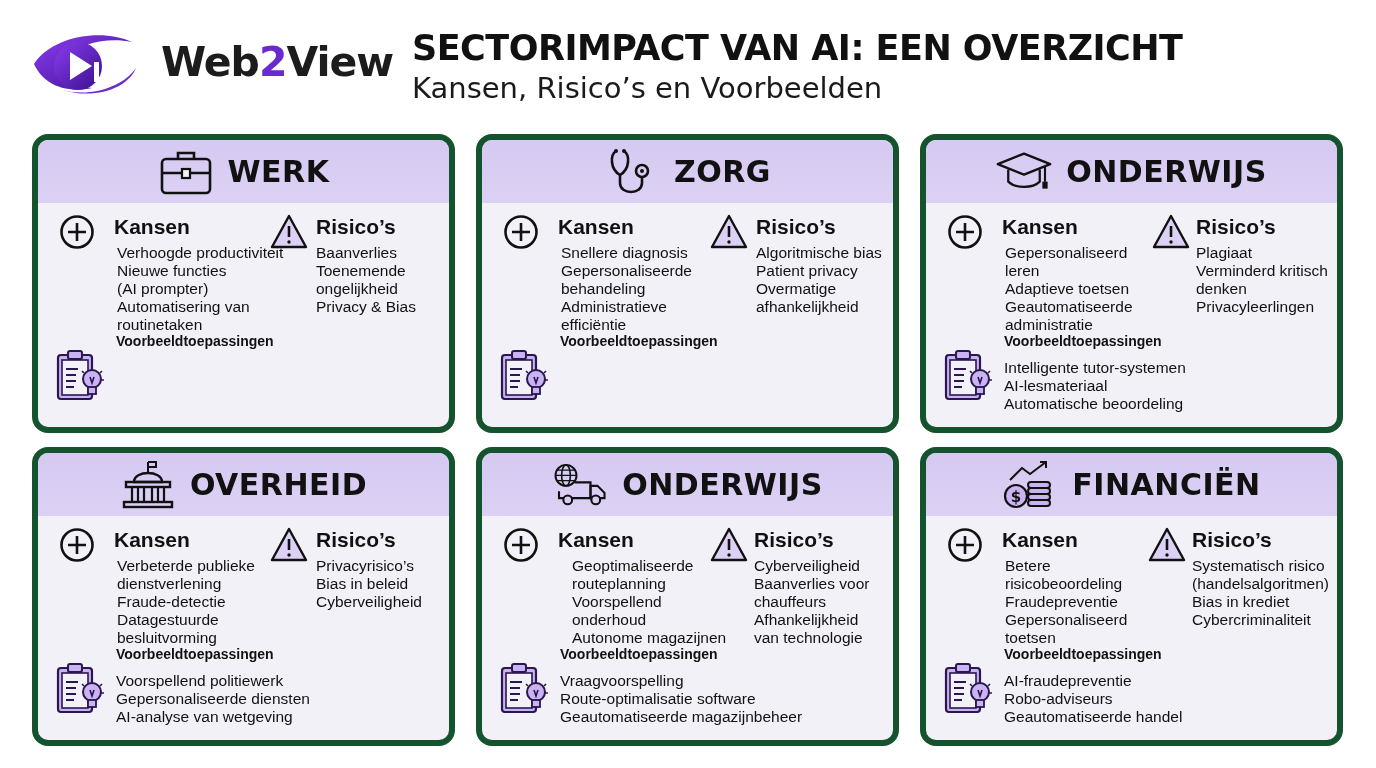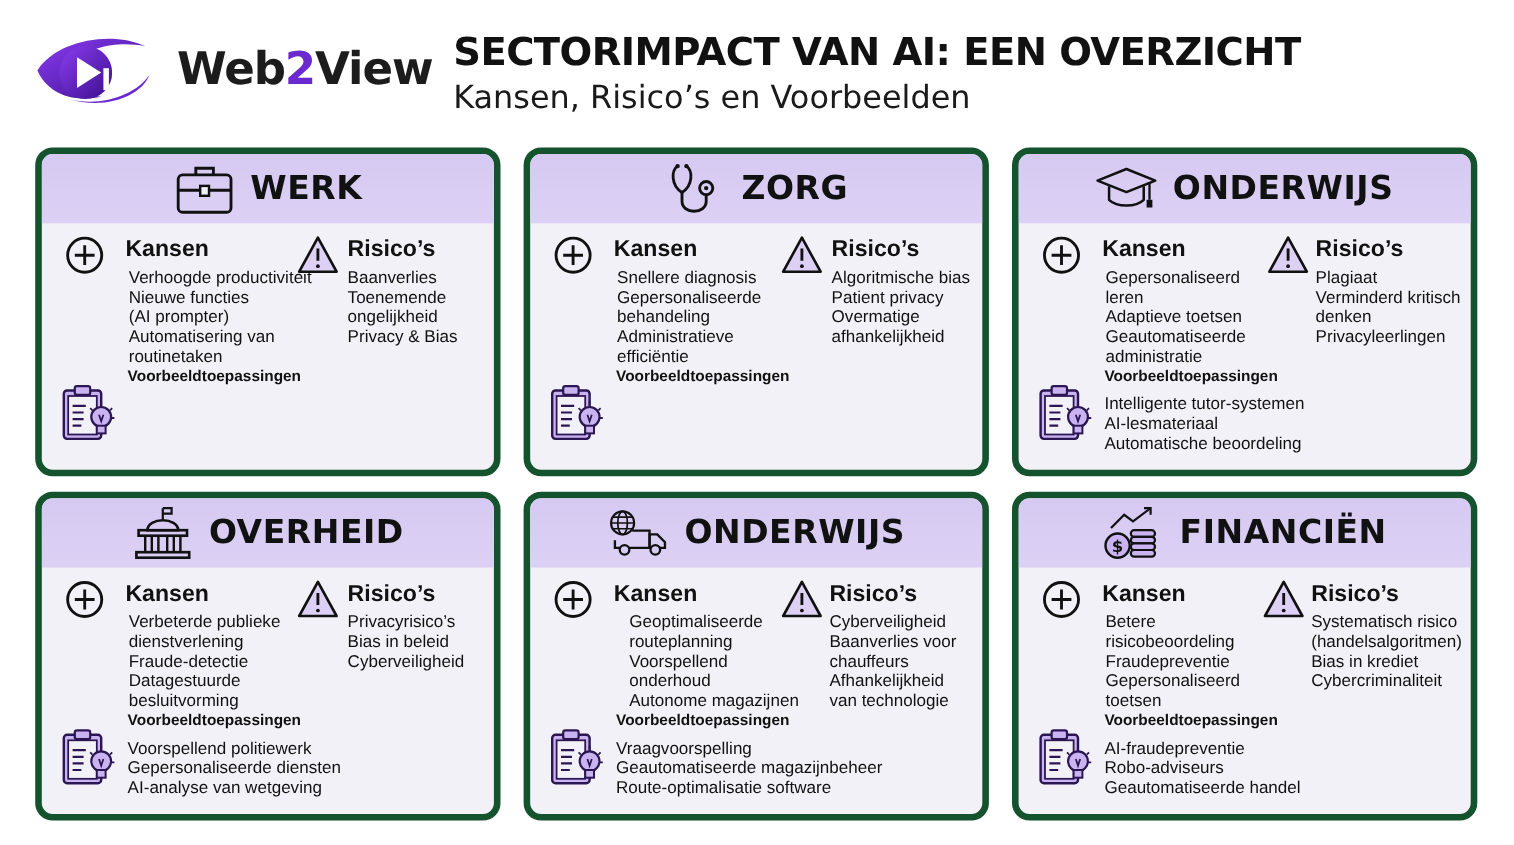--- a/index.html
+++ b/index.html
@@ -337,22 +337,22 @@
           </ul>
       </div>
     </div>
     <div class="ex">
       <svg class="ex-icon">
           <use href="#i-clip"></use>
         </svg>
       <span class="ex-title">Voorbeeldtoepassingen</span>
       <ul>
           <li>Vraagvoorspelling</li>
+          <li>Route-optimalisatie software</li>
           <li>Geautomatiseerde magazijnbeheer</li>
-          <li>Route-optimalisatie software</li>
         </ul>
     </div>
     </div>
     <div class="card">
     <div class="card-head">
       <svg class="sector-icon">
           <use href="#i-coins"></use>
         </svg>
       <span class="card-title">FINANCIËN</span>
     </div>

